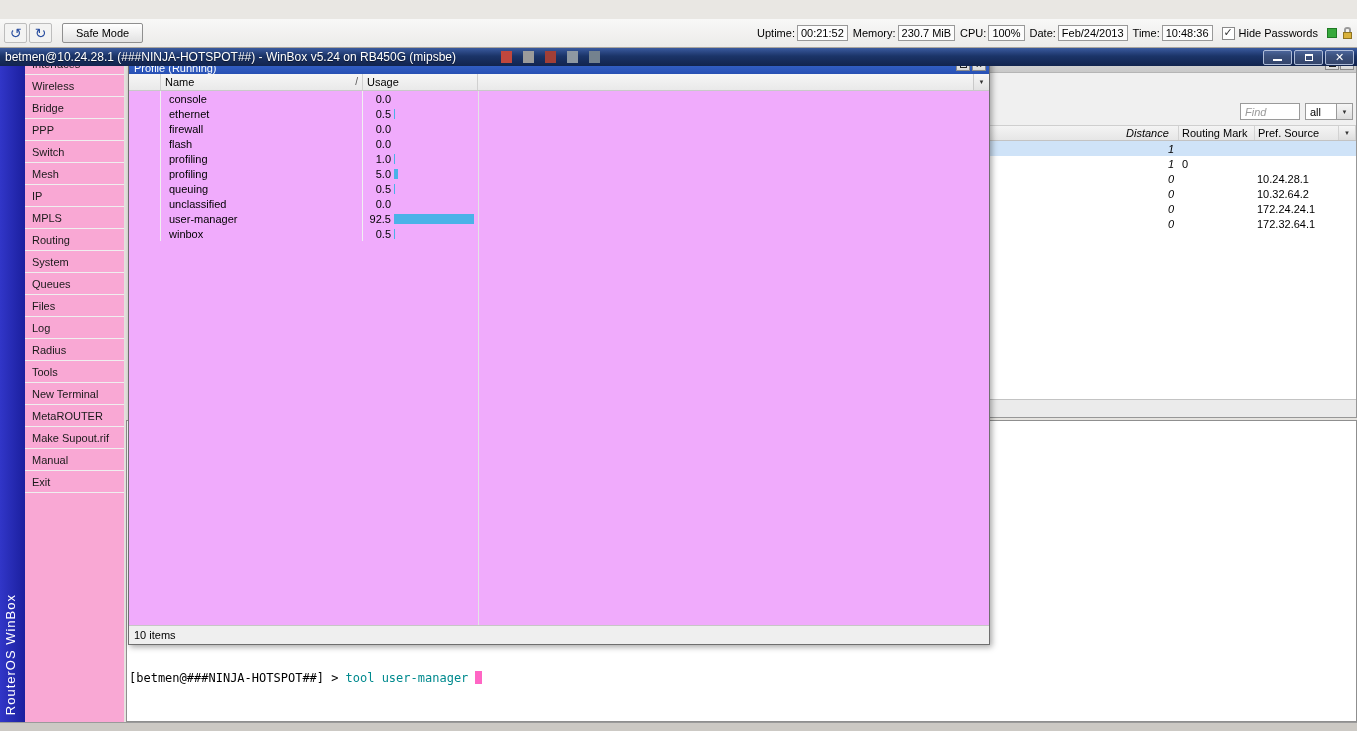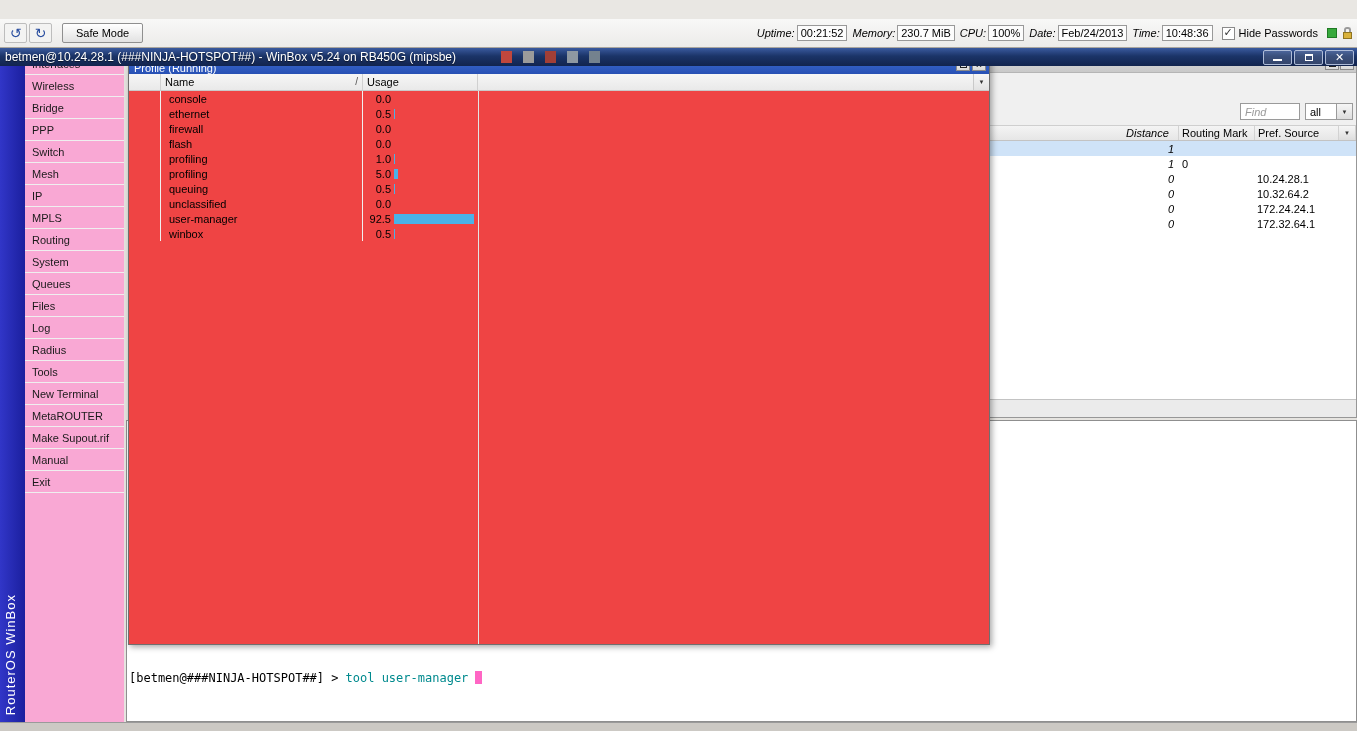--- a/index.html
+++ b/index.html
@@ -24,21 +24,21 @@
   
   .toolbar { position:absolute; top:19px; left:0; right:0; height:29px;
     background:linear-gradient(#f8f8f7,#ecebe9); border-bottom:1px solid #aaa69e; z-index:9; }
   .tool-left { position:absolute; left:4px; top:4px; display:flex; align-items:center; }
   .icon-btn { width:23px; height:20px; border:1px solid #bdbdbd; border-radius:2px; background:#f3f3f2;
     color:#2b4fa0; font-size:14px; display:flex; align-items:center; justify-content:center; margin-right:2px; }
   .safe-mode-btn { margin-left:8px; height:20px; padding:0 13px; border:1px solid #8f8f8f; border-radius:2px;
     background:linear-gradient(#ffffff,#e2e2e2); display:flex; align-items:center; }
   .tool-right { position:absolute; right:5px; top:6px; display:flex; align-items:center; }
   .stat { display:flex; align-items:center; margin-left:5px; }
-  .stat-label { margin-right:2px;font-style:italic; }
+  .stat-label { margin-right:2px; }
   .stat-value { border:1px solid #999; background:#fcfcfc; padding:0 3px; height:16px; display:flex; align-items:center; white-space:nowrap; }
   .hp-check { width:13px; height:13px; border:1px solid #8a8a8a; background:#fff; margin-left:9px;
     display:flex; align-items:center; justify-content:center; }
   .hp-check .chk { font-size:11px; font-weight:bold; color:#333; line-height:1; margin-top:-2px; }
   .hp-label { margin-left:4px; }
   .green-ind { width:10px; height:10px; background:#37a93c; border:1px solid #1f7a24; margin-left:9px; }
   .lock-icon { margin-left:6px; display:flex; flex-direction:column; align-items:center; }
   .lock-shackle { width:7px; height:5px; border:2px solid #9a9a9a; border-bottom:none; border-radius:3px 3px 0 0; }
   .lock-body { width:9px; height:7px; background:#d9b13b; border:1px solid #8f7420; }
 
@@ -120,21 +120,21 @@
   .pw-buttons { position:absolute; right:3px; top:2px; display:flex; gap:2px; }
   .pw-header { flex:0 0 17px; display:flex; background:linear-gradient(#f6f6f6,#e9e9e9); border-bottom:1px solid #c9c9c9; }
   .ph-cell { border-right:1px solid #d0d0d0; padding:2px 0 0 4px; position:relative; white-space:nowrap; overflow:hidden; }
   .ph-flag { width:32px; }
   .ph-name { width:202px; }
   .ph-usage { width:115px; }
   .ph-fill { flex:1; border-right:none; }
   .ph-dd { width:16px; display:flex; align-items:center; justify-content:center;
     border-left:1px solid #c9c9c9; background:linear-gradient(#f6f6f6,#e2e2e2); }
   .sort-ind { position:absolute; right:4px; top:2px; color:#555; font-size:10px; }
-  .pw-body { flex:1; background:#ef4444; position:relative; overflow:hidden; }
+  .pw-body { flex:1; background:#f0abfc; position:relative; overflow:hidden; }
   .pw-vline { position:absolute; top:0; bottom:0; left:349px; width:1px; background:#e4e4e4; }
   .p-row { display:flex; height:15px; align-items:center; position:relative; }
   .c-flag { width:32px; height:100%; border-right:1px solid #f0f0f0; }
   .c-name { width:202px; height:100%; padding-left:8px; border-right:1px solid #f0f0f0;
     display:flex; align-items:center; }
   .c-usage { width:115px; height:100%; display:flex; align-items:center; }
   .u-num { width:28px; text-align:right; }
   .u-bar { margin-left:3px; height:10px; background:var(--usage-bar); }
   .pw-status { flex:0 0 19px; background:#efefef; border-top:1px solid #c6c6c6;
     display:flex; align-items:center; padding-left:5px; }
@@ -466,18 +466,21 @@
             <div class="p-row">
               <span class="c-flag"></span>
               <span class="c-name">winbox</span>
               <span class="c-usage">
                 <span class="u-num">0.5</span>
                 <span class="u-bar" style="width: 1px;"></span>
               </span>
             </div>
           </div>
       </div>
+      <div class="pw-status">
+        <span>10 items</span>
+      </div>
     </div>
 
   </div>
 
   <div class="bottom-strip"></div>
 </div>
 
 </body></html>

